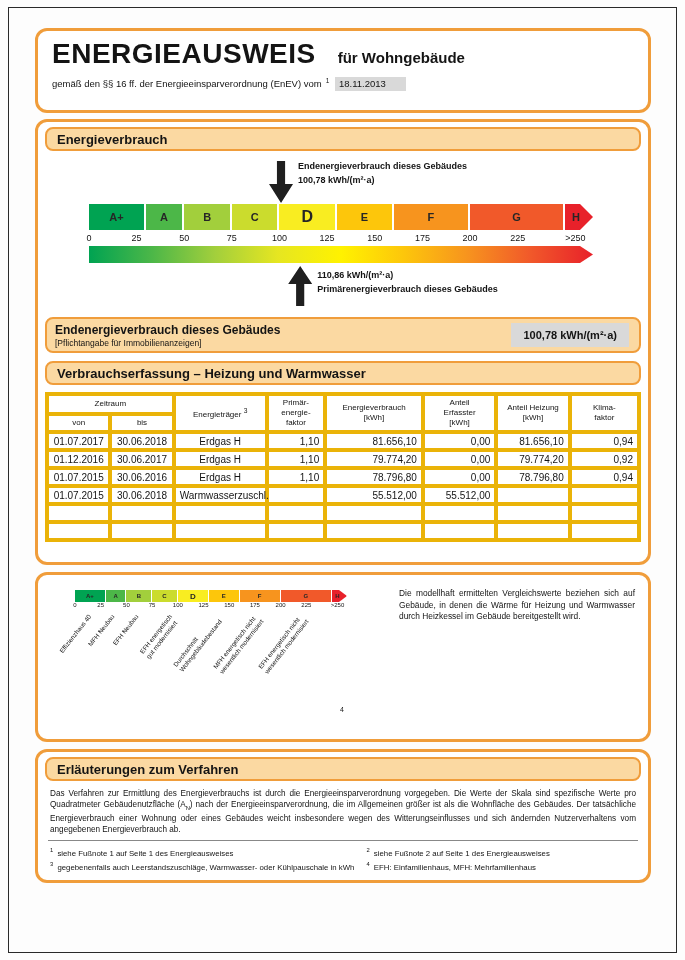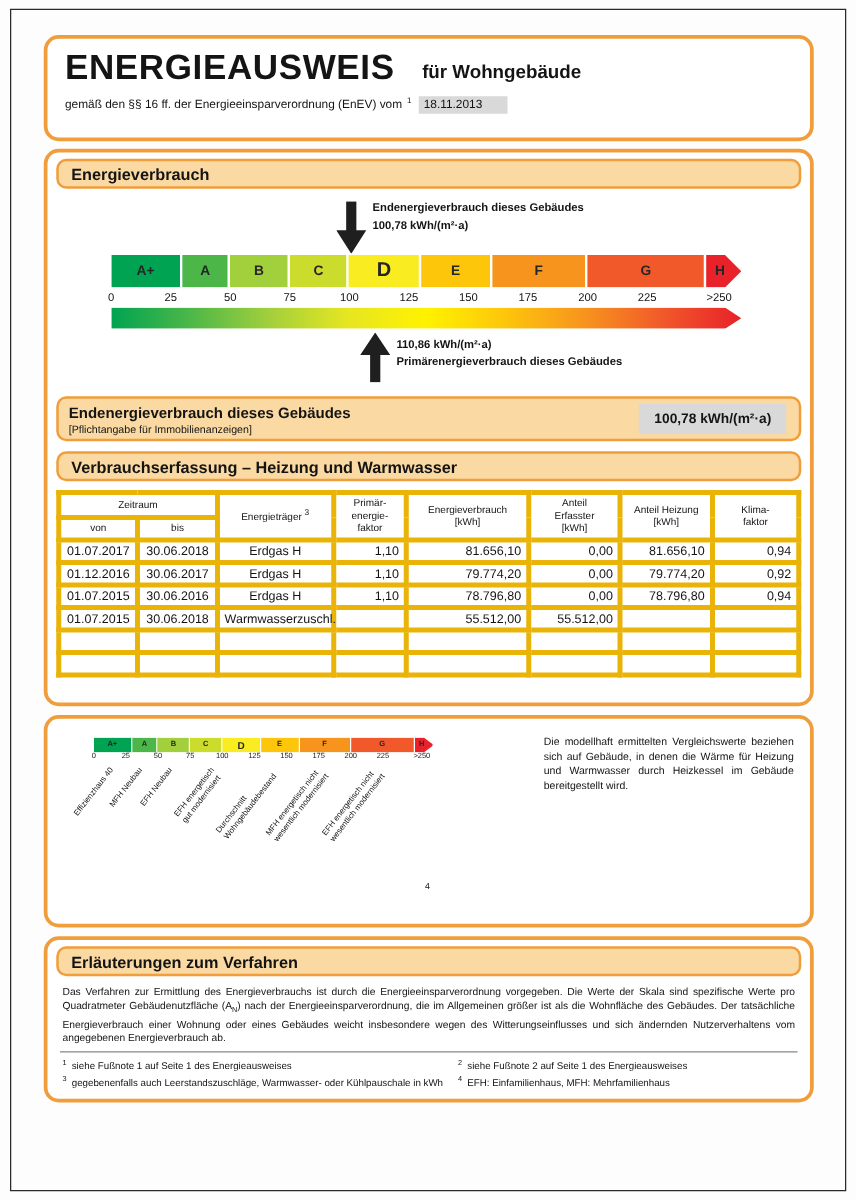--- a/index.html
+++ b/index.html
@@ -84,21 +84,21 @@
   .sscale .seg { font-size:6px; border-right:1px solid #fff; padding-right:0; }
   .sscale .seg:last-child { padding-right:3px; }
   .sscale .seg-em { font-size:8px; }
   .sticks { position:relative; height:10px; }
   .sscale .tick { font-size:6px; }
   .slabels { position:relative; height:105px; }
   .rlabel { position:absolute; top:1px; width:0; height:0; }
   .rlabel span { position:absolute; right:0; top:0; transform-origin:100% 0; transform:rotate(-52deg);
     white-space:pre; font-size:6.4px; line-height:1.25; display:inline-block; text-align:left; }
   .comp-fn4 { position:absolute; left:295px; top:120px; font-size:7px; }
-  .comp-right { flex:1; font-size:8.4px; line-height:1.38; text-align:justify; padding:2px 6px 0 2px;margin-left:36px; }
+  .comp-right { flex:1; font-size:8.4px; line-height:1.38; text-align:justify; padding:2px 6px 0 2px; }
   .comp-right p { margin:0; }
 
   
   .exp-frame { margin-top:7px; min-height:130px; padding:5px 7px 6px; }
   .exp-text { margin:7px 5px 5px; font-size:8.2px; line-height:1.35; text-align:justify; }
   .exp-text sub { font-size:5.8px; }
   .exp-hr { border:none; border-top:1px solid #888; margin:2px 3px; }
   .footnotes { display:grid; grid-template-columns:54% 46%; padding:3px 5px 0; font-size:7.8px; line-height:1.6; }
   .fnote sup { font-size:5.8px; margin-right:2px; }
 </style>

